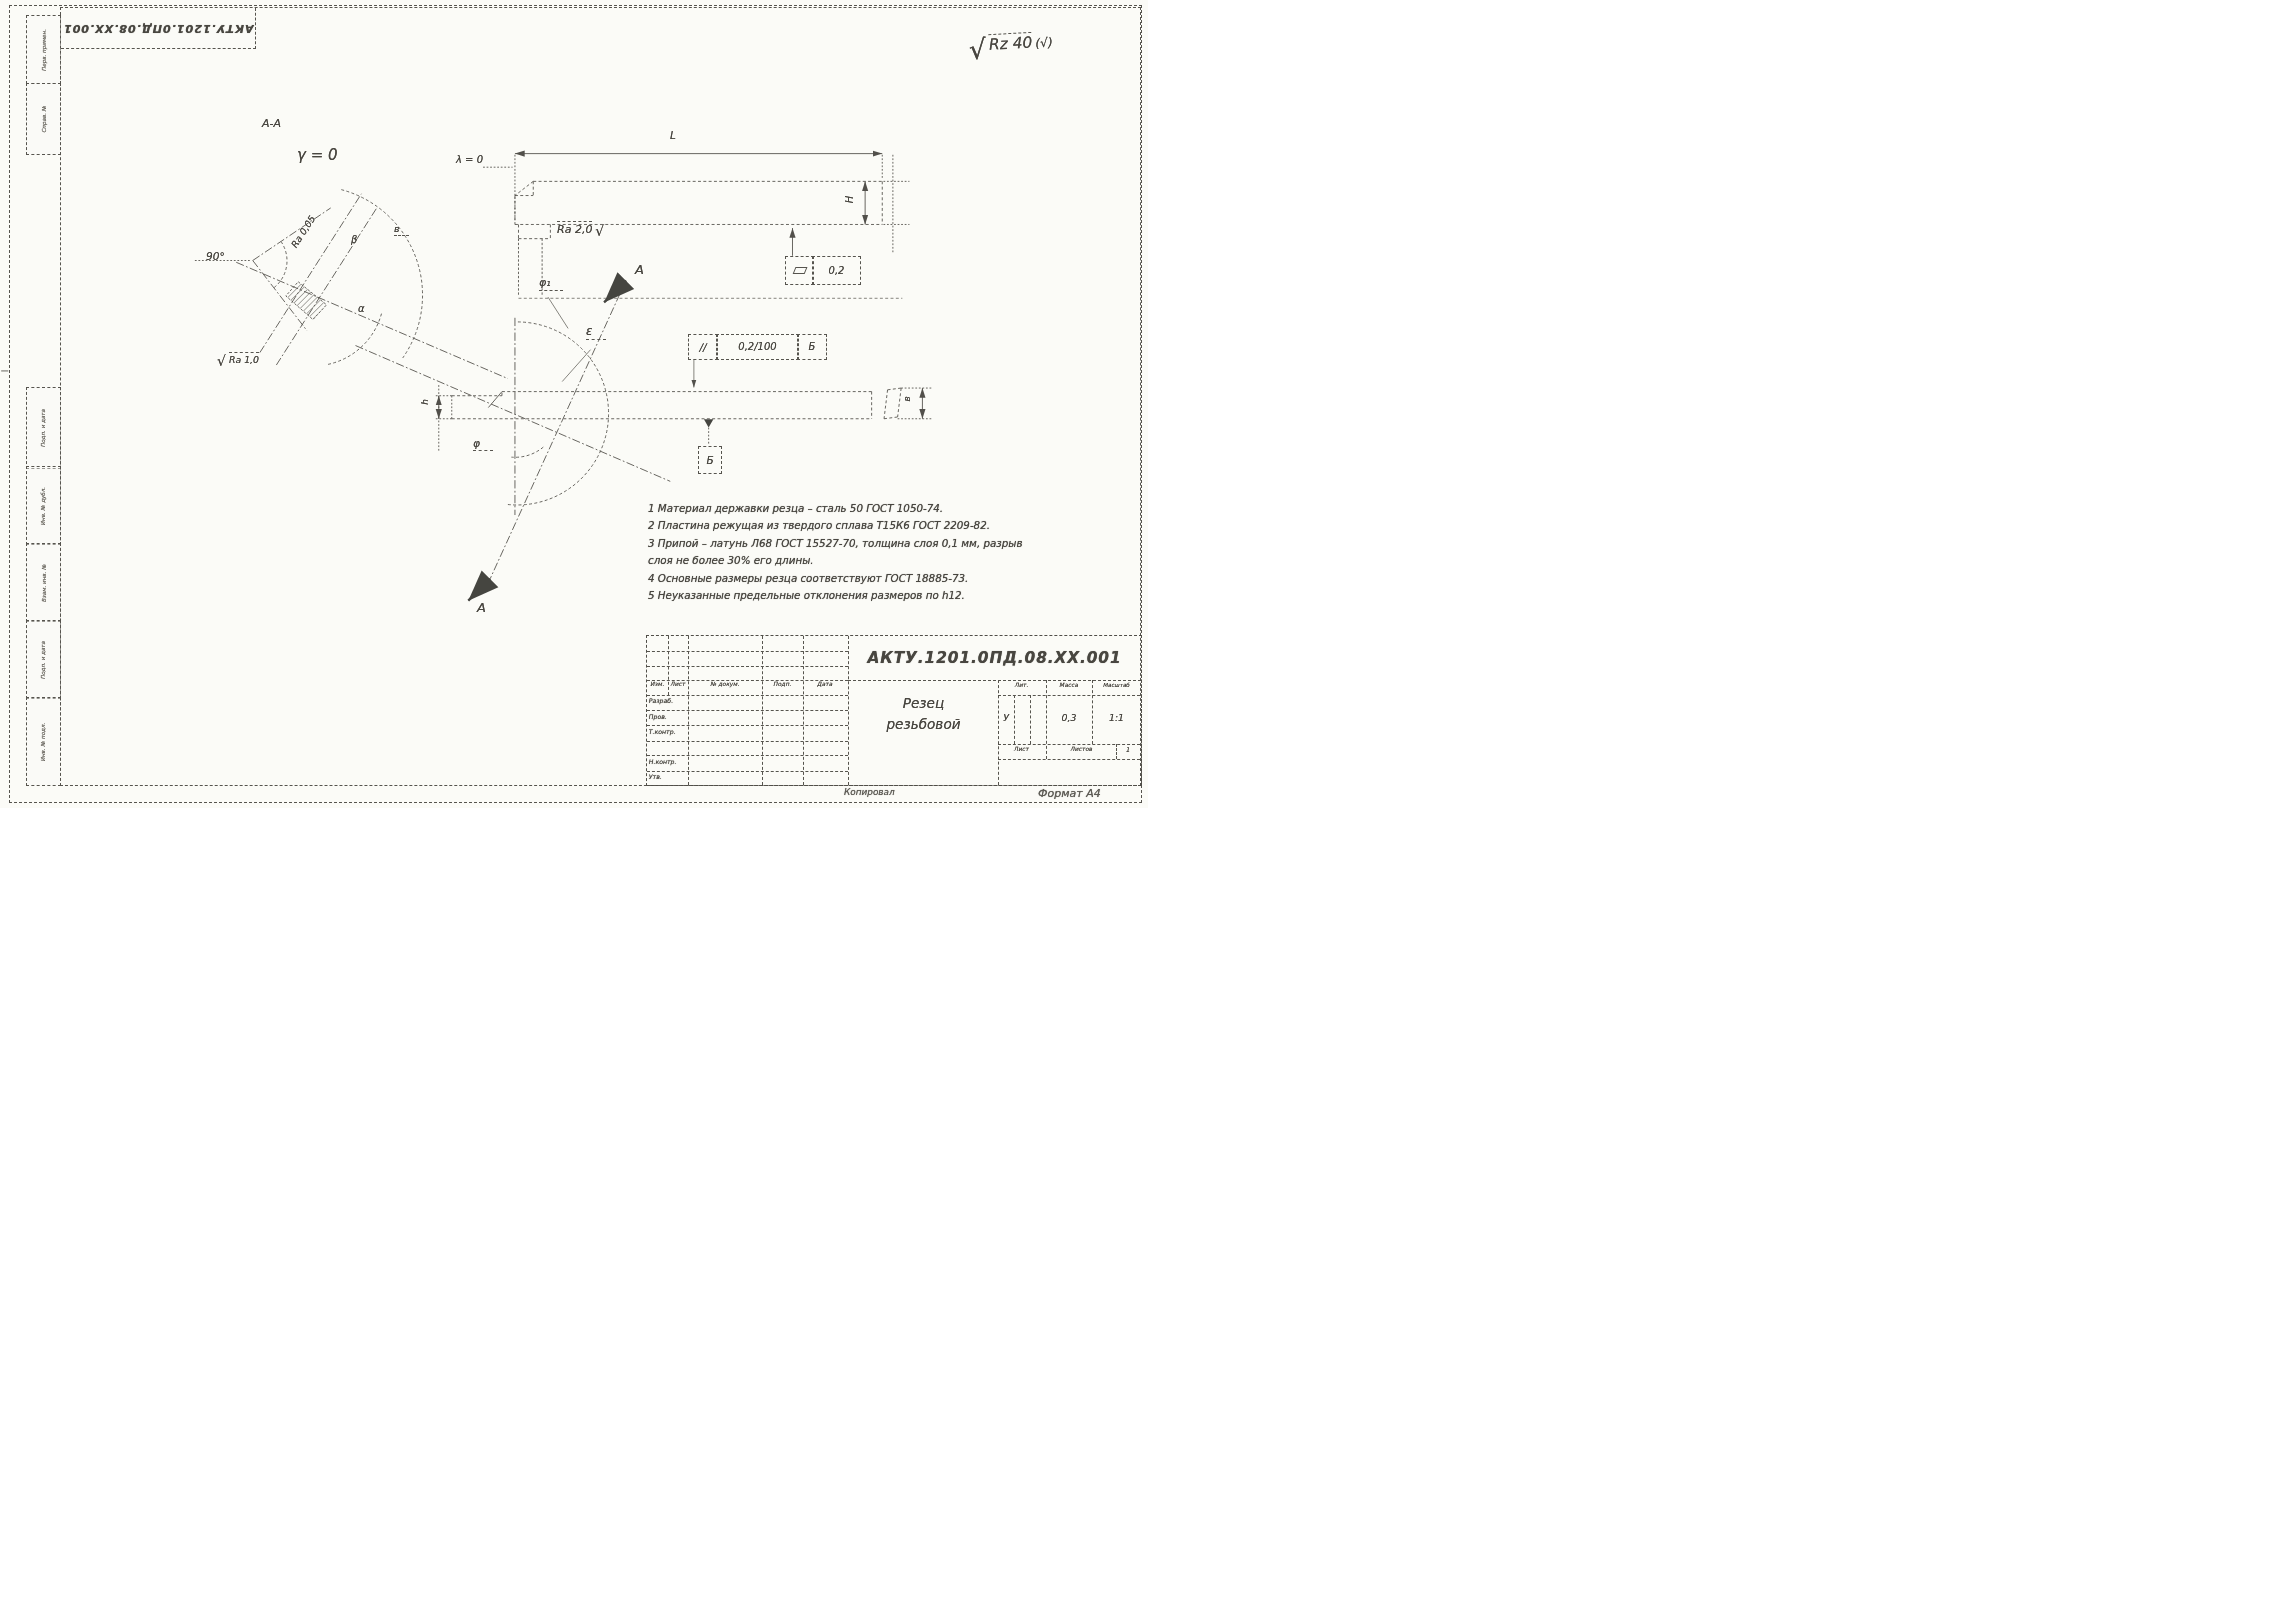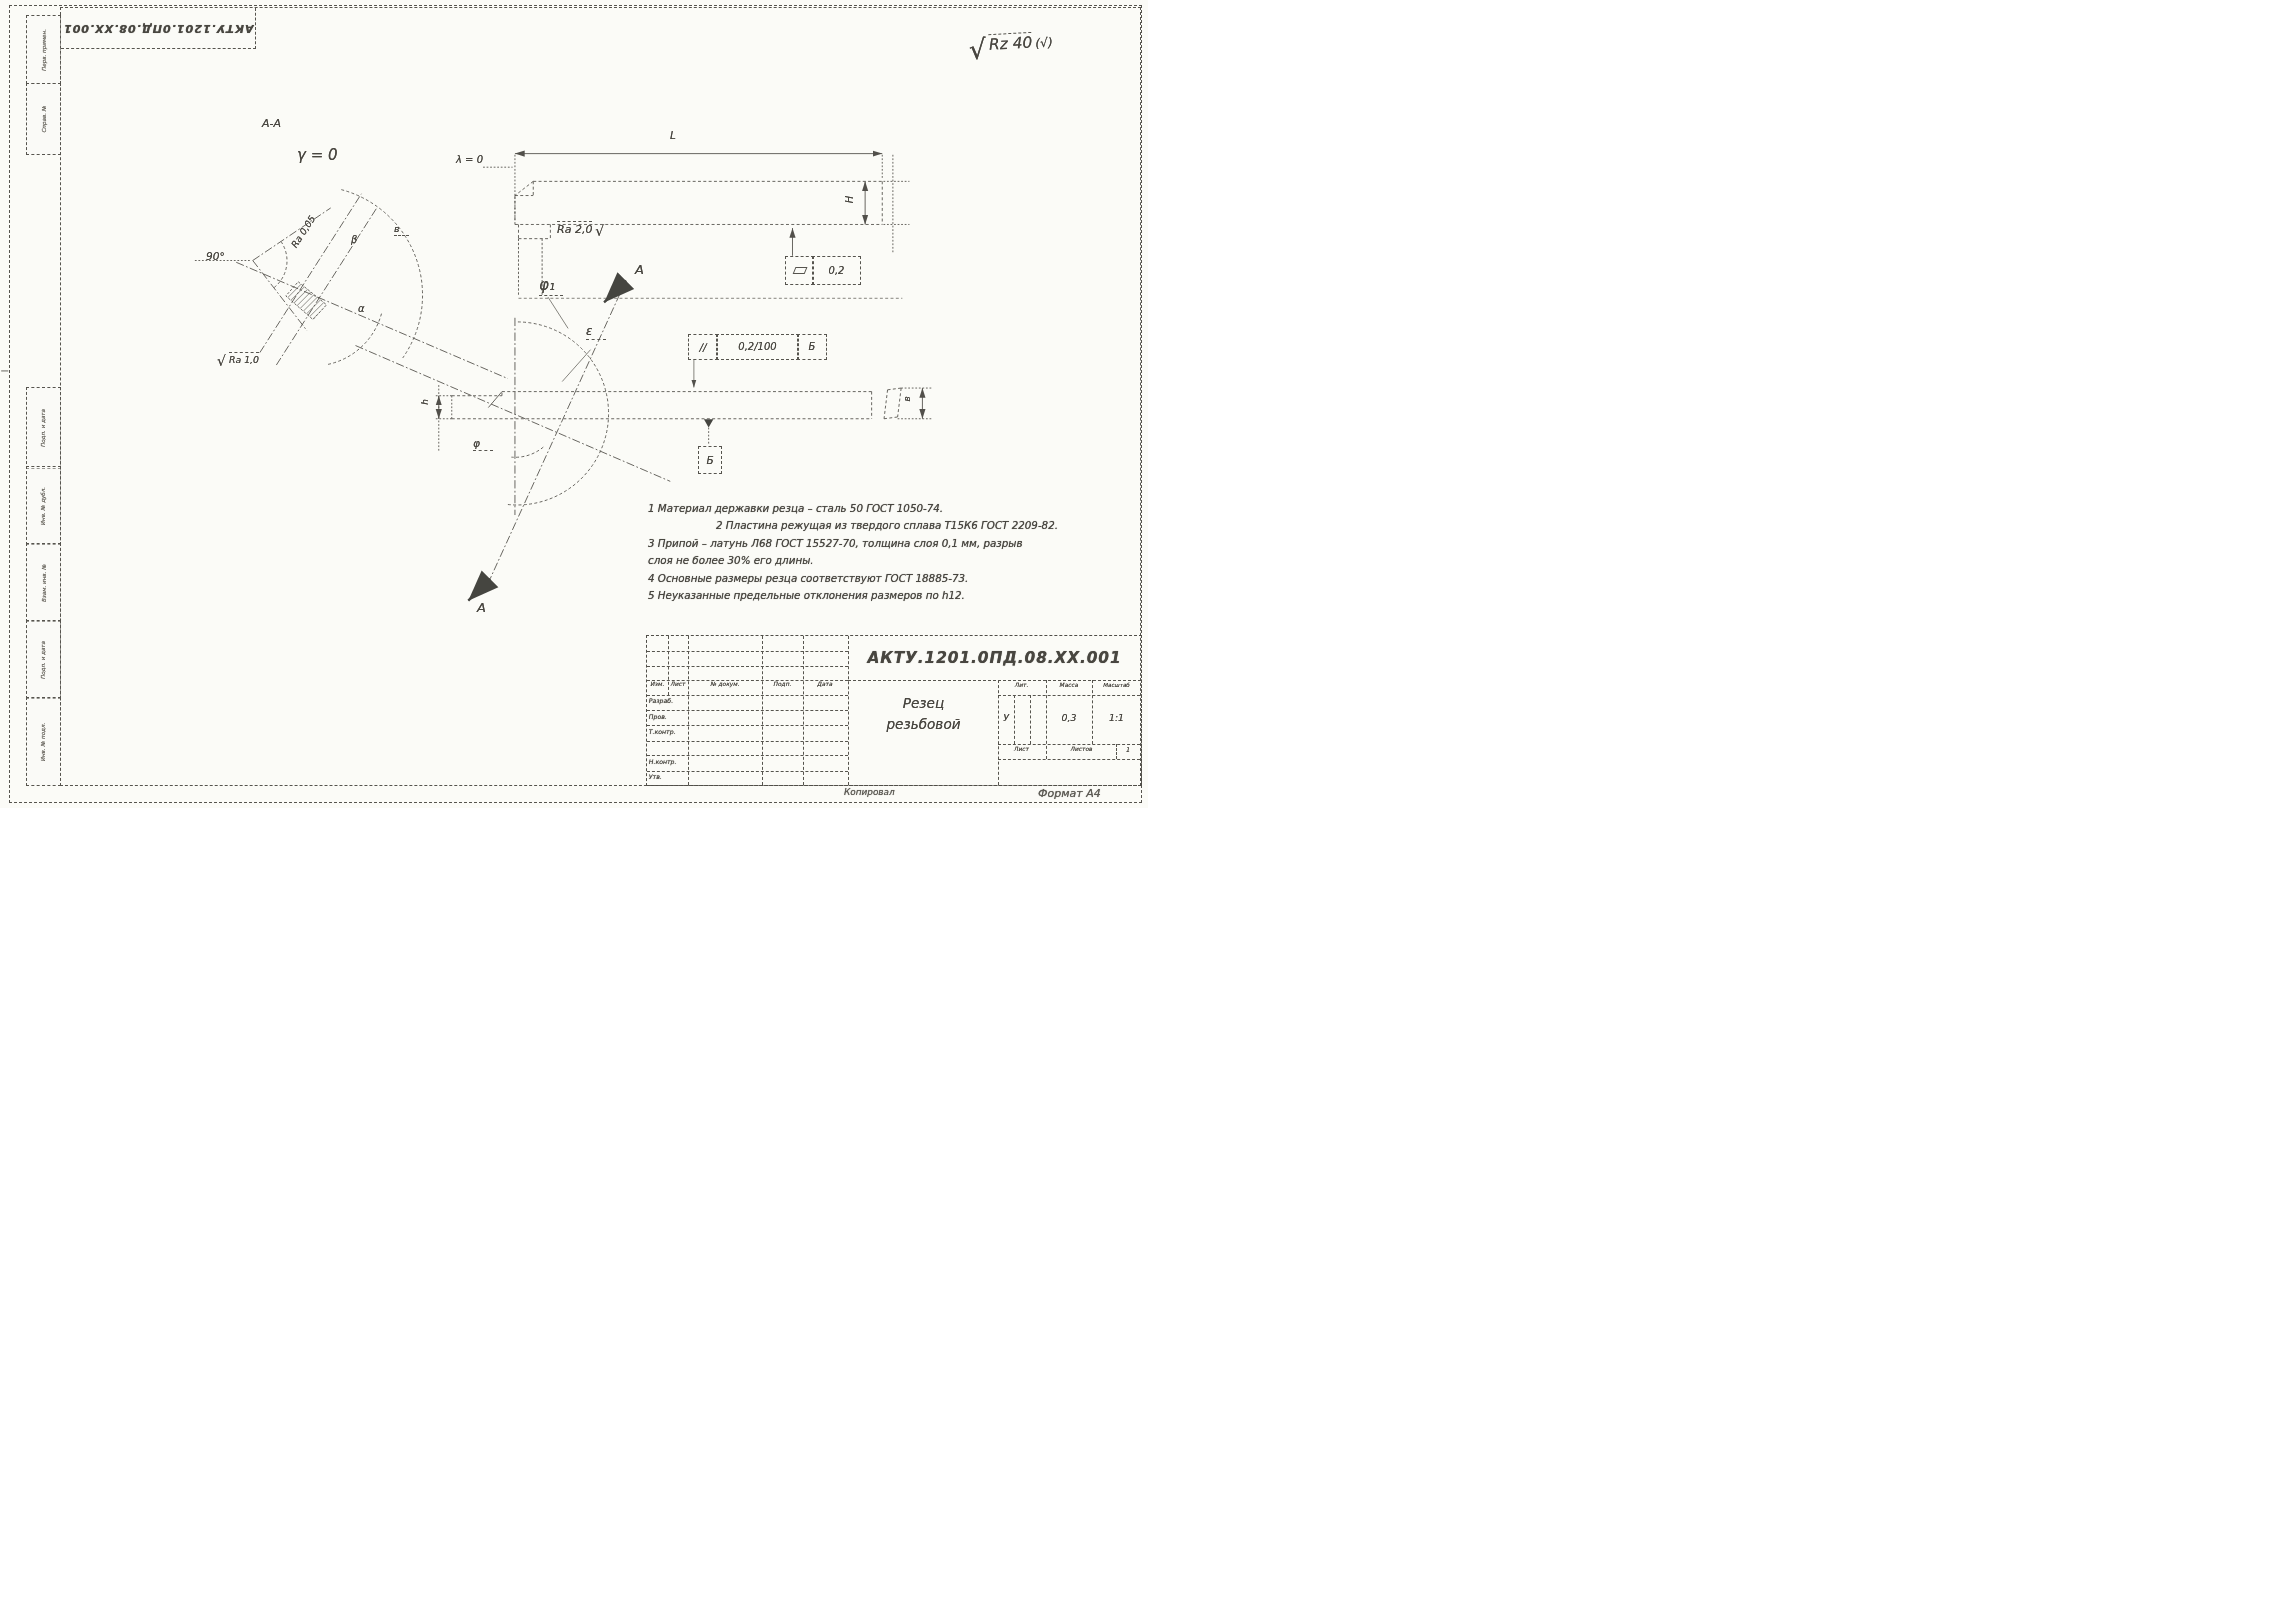--- a/index.html
+++ b/index.html
@@ -160,21 +160,21 @@
   </div>
 
   <div class="frame-cell" style="left:785px;top:256px;width:27px;height:27px;">
     <span style="display:inline-block;width:10px;height:5.3px;border:0.9px solid #55534d;transform:skewX(-22deg);"></span>
   </div>
   <div class="frame-cell" style="left:812px;top:256px;width:47px;height:27px;">
     <span class="lbl" style="position:static;font-size:10px;">0,2</span>
   </div>
 
   <div class="lbl dashu" style="left:586px;top:324px;font-size:11.8px;min-width:20px;">ε</div>
-  <div class="lbl dashu" style="left:539px;top:276px;font-size:15px;min-width:23.6px;">φ₁</div>
+  <div class="lbl dashu" style="left:539px;top:276px;font-size:11px;min-width:23.6px;">φ₁</div>
   <div class="lbl dashu" style="left:473px;top:437px;font-size:10.6px;min-width:20px;">φ</div>
   <div class="lbl rotl" style="left:422px;top:397px;font-size:8.9px;">h</div>
   <div class="lbl rotl" style="left:904px;top:394px;font-size:8.9px;">в</div>
   <div class="lbl" style="left:635px;top:262px;font-size:13px;">А</div>
   <div class="lbl" style="left:477px;top:600px;font-size:13px;">А</div>
 
   <div class="frame-cell" style="left:688px;top:334px;width:28px;height:23.6px;">
     <span class="lbl" style="position:static;font-size:10.6px;">∕∕</span>
   </div>
   <div class="frame-cell" style="left:716px;top:334px;width:81px;height:23.6px;">
@@ -183,21 +183,21 @@
   <div class="frame-cell" style="left:797px;top:334px;width:28px;height:23.6px;">
     <span class="lbl" style="position:static;font-size:10px;">Б</span>
   </div>
 
   <div class="frame-cell" style="left:698px;top:446px;width:22.4px;height:26px;">
     <span class="lbl" style="position:static;font-size:10.6px;">Б</span>
   </div>
 
   <div style="position:absolute;left:648px;top:500px;width:478px;z-index:5;">
     <div class="lbl fuzz" style="position:static;font-size:10.3px;line-height:17.4px;">1  Материал державки резца – сталь 50 ГОСТ 1050-74.</div>
-    <div class="lbl fuzz" style="position:static;font-size:10.3px;line-height:17.4px;text-align:center;">2  Пластина режущая из твердого сплава Т15К6 ГОСТ 2209-82.</div>
+    <div class="lbl fuzz" style="position:static;font-size:10.3px;line-height:17.4px;">2  Пластина режущая из твердого сплава Т15К6 ГОСТ 2209-82.</div>
     <div class="lbl fuzz" style="position:static;font-size:10.3px;line-height:17.4px;">3  Припой – латунь Л68 ГОСТ 15527-70, толщина слоя 0,1 мм, разрыв</div>
     <div class="lbl fuzz" style="position:static;font-size:10.3px;line-height:17.4px;">слоя не более 30% его длины.</div>
     <div class="lbl fuzz" style="position:static;font-size:10.3px;line-height:17.4px;">4  Основные размеры резца соответствуют ГОСТ 18885-73.</div>
     <div class="lbl fuzz" style="position:static;font-size:10.3px;line-height:17.4px;">5  Неуказанные предельные отклонения размеров по h12.</div>
   </div>
 
   <div class="tb">
     <div class="vl" style="left:201px;top:0;height:149px;border-left-width:1.2px;"></div>
     <div class="vl" style="left:351px;top:44px;height:105px;"></div>
 

